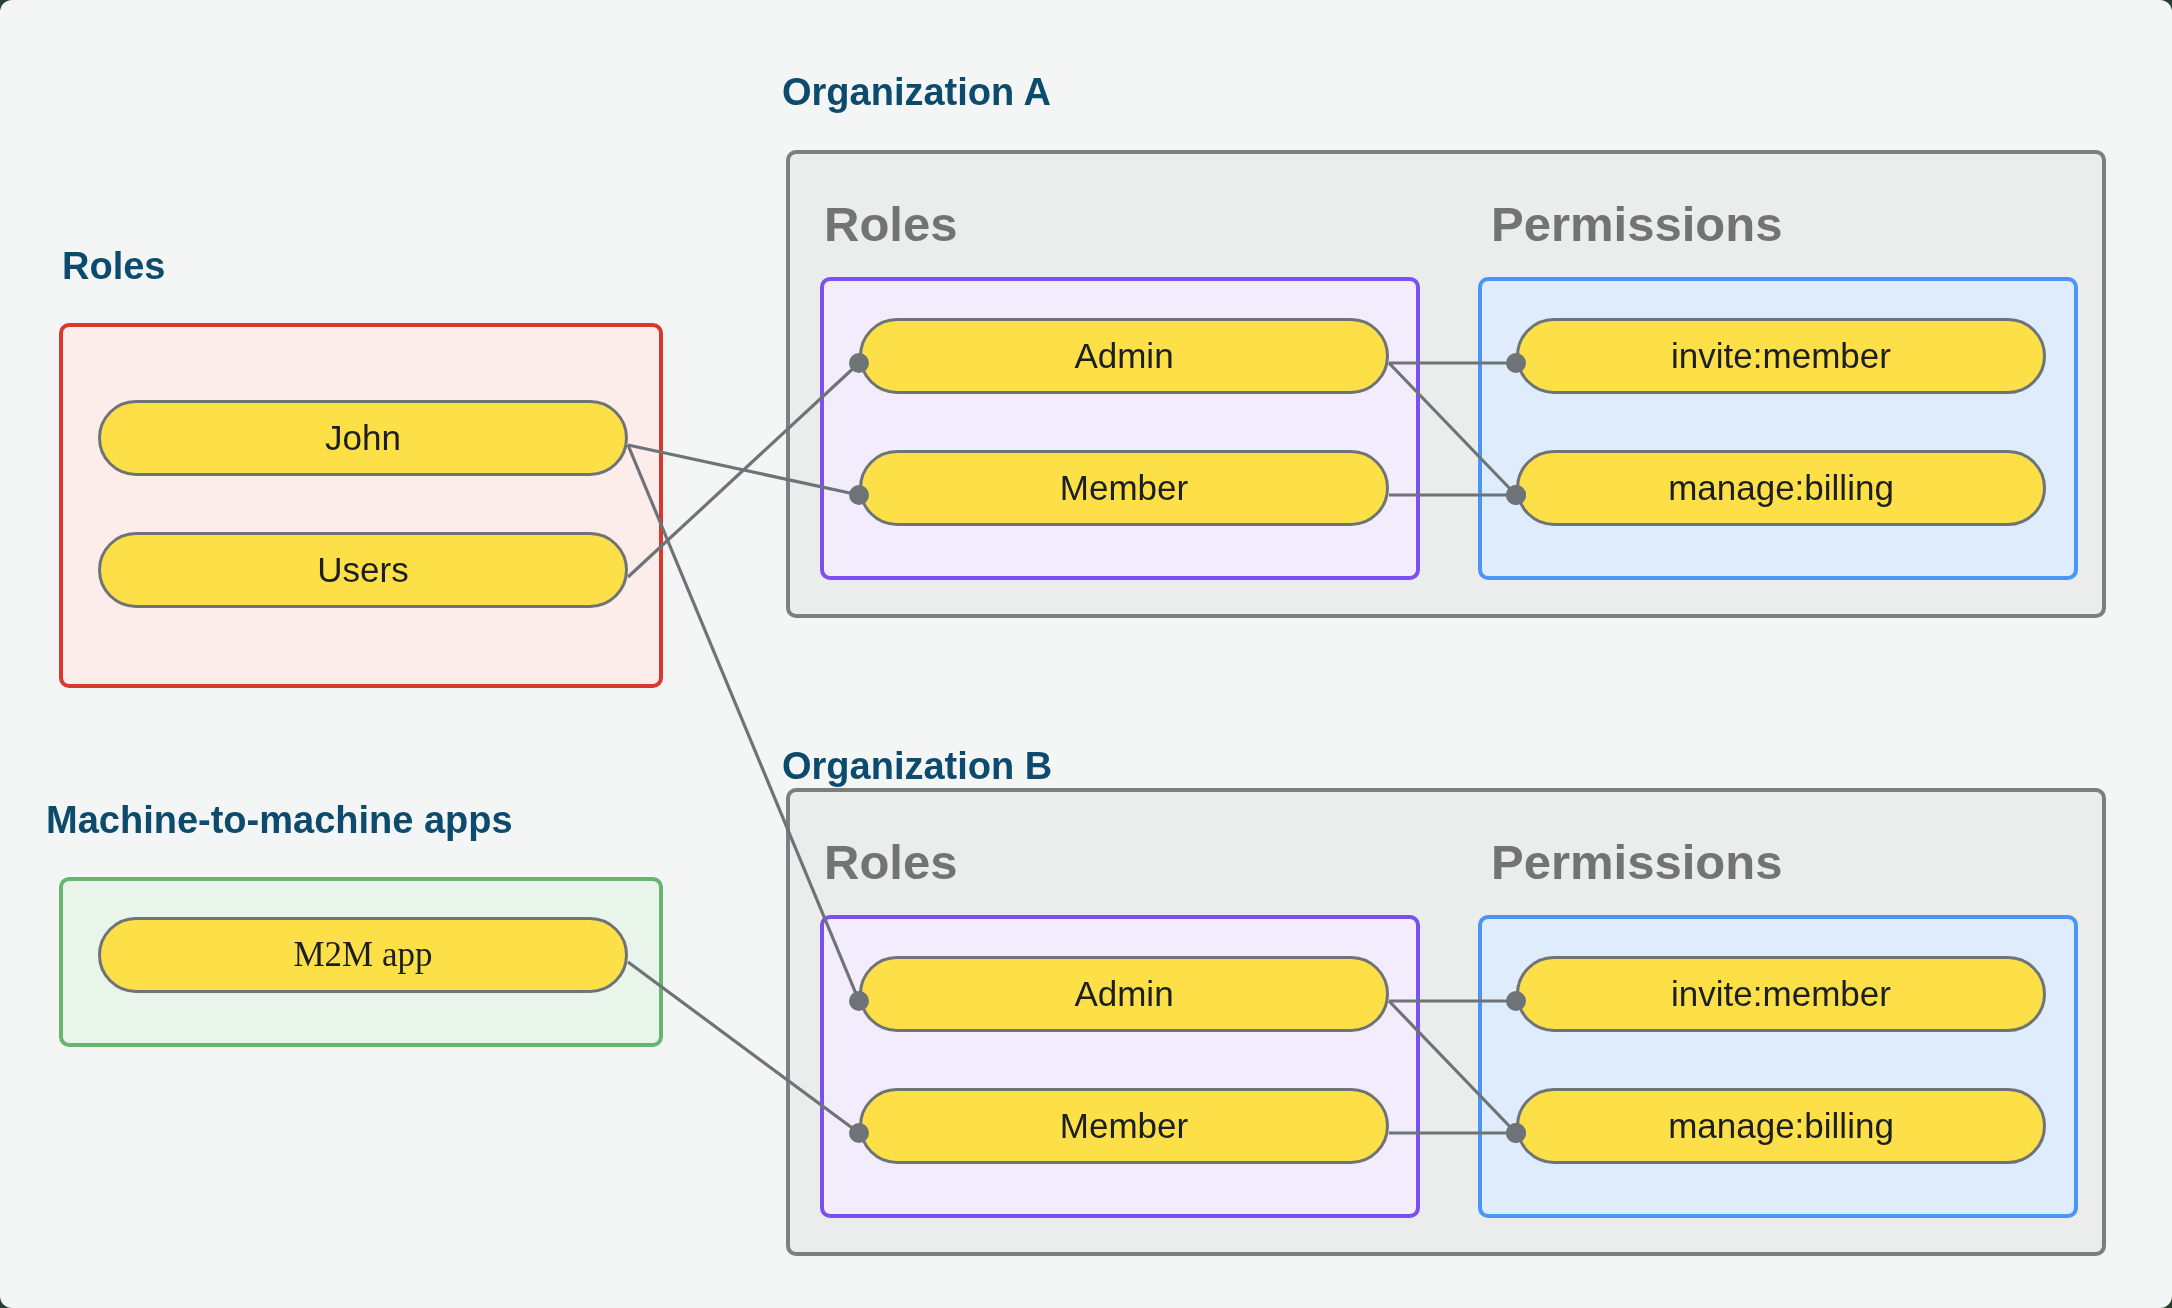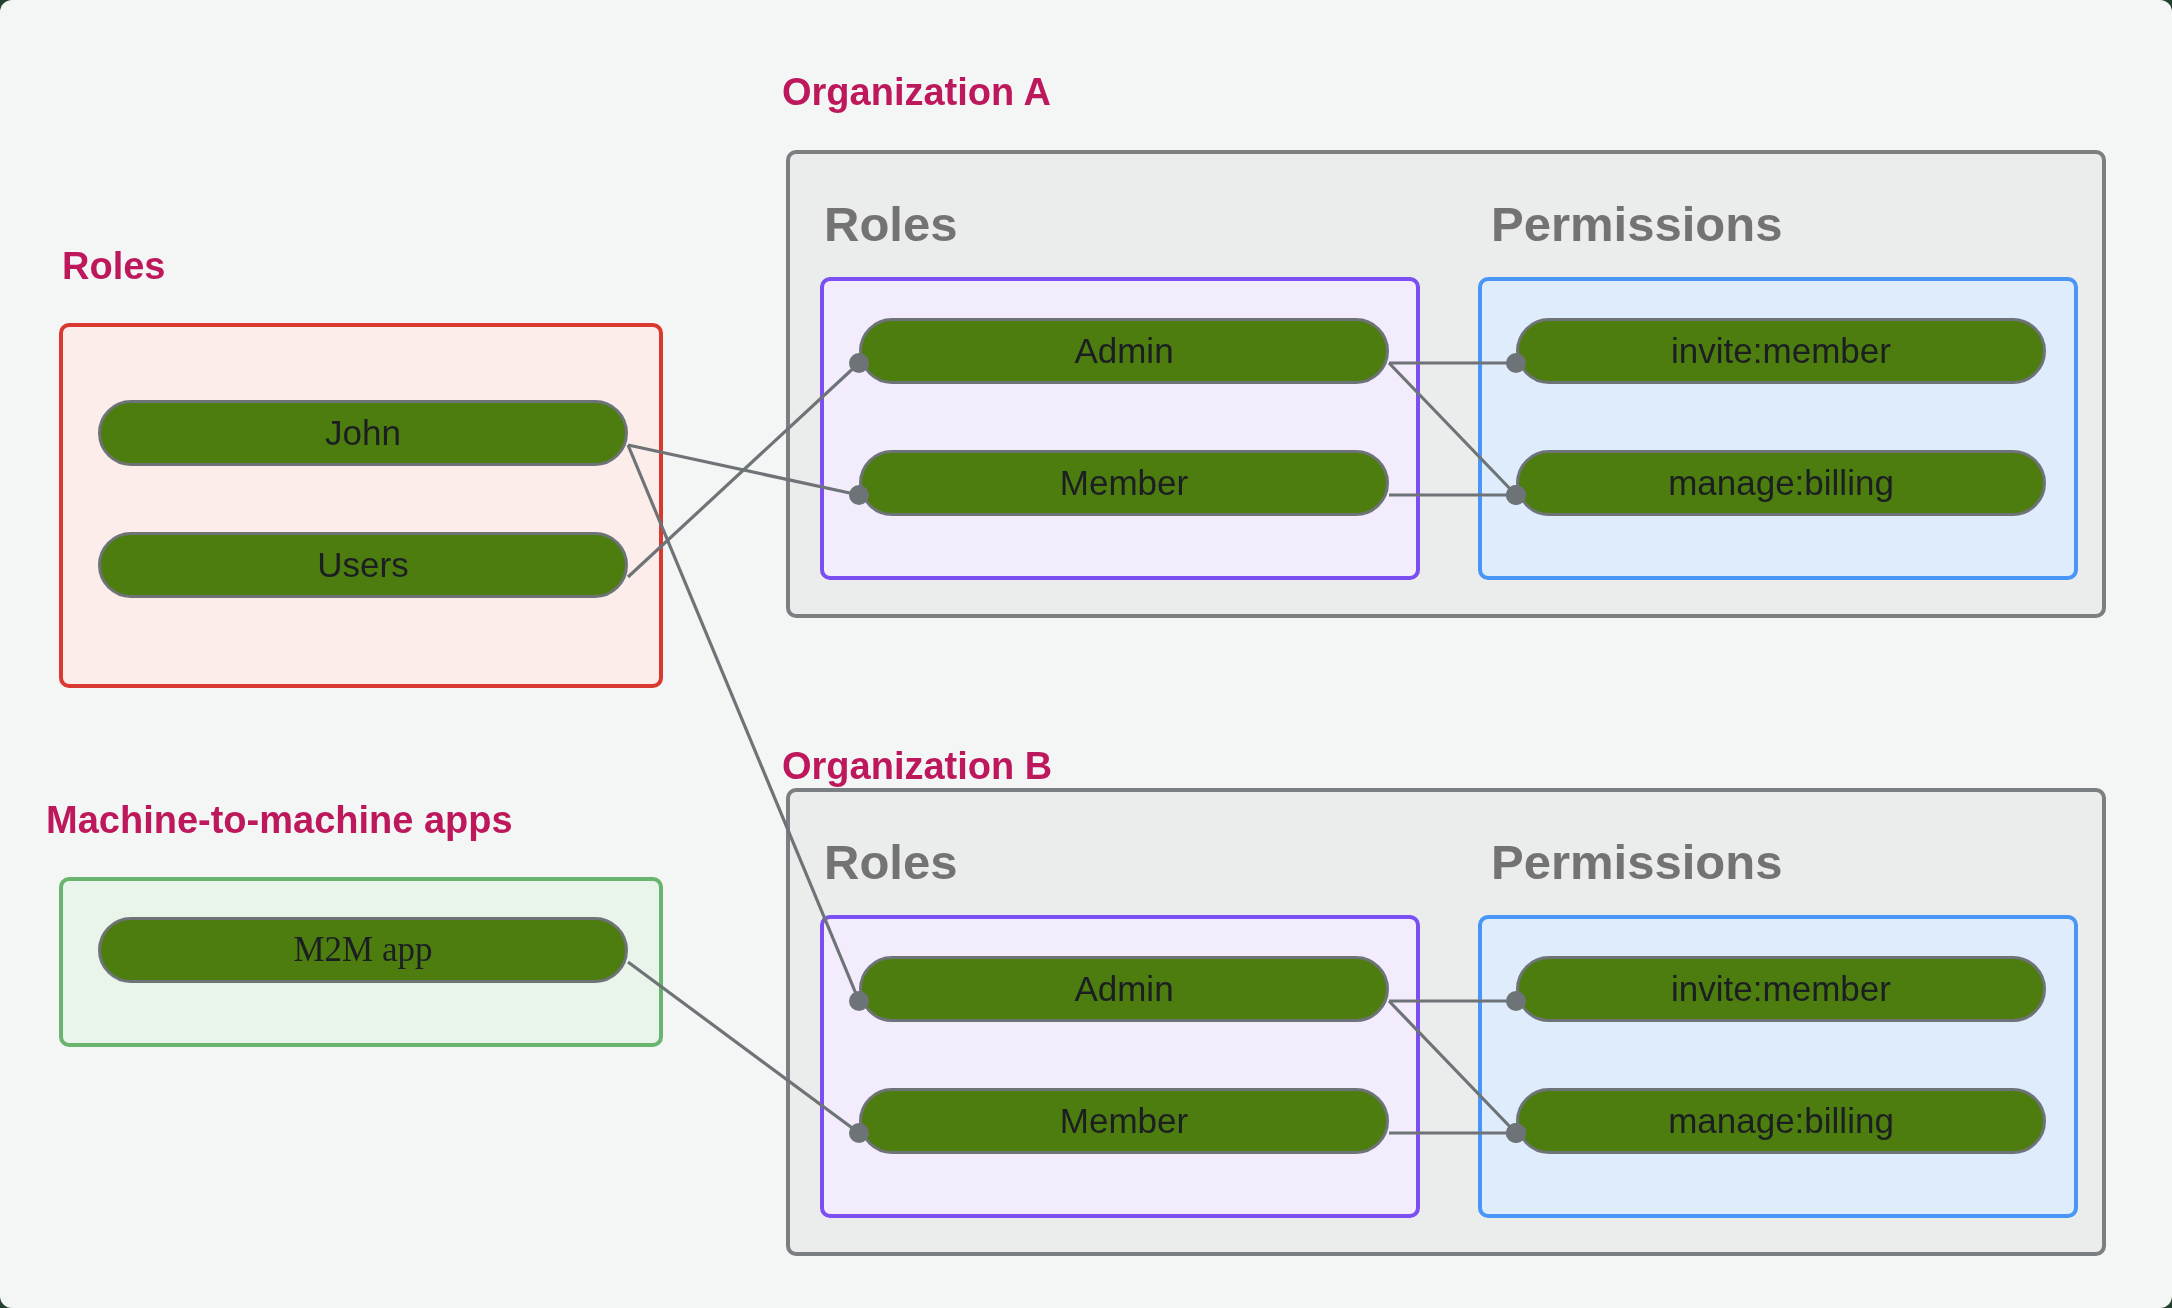--- a/index.html
+++ b/index.html
@@ -15,21 +15,21 @@
     font-family: "Liberation Sans", sans-serif;
     color: #1c1f22;
   }
 
   .section-label {
     position: absolute;
     font-size: 38px;
     font-weight: 600;
     line-height: 1.1;
     white-space: nowrap;
-    color: #be185d;
+    color: #0c4a6e;
   }
 
   .sub-label {
     position: absolute;
     font-size: 49px;
     font-weight: 600;
     line-height: 1.1;
     white-space: nowrap;
     color: #737373;
   }
@@ -55,22 +55,22 @@
     width: 600px;
     height: 303px;
     border-radius: 10px;
   }
   .role-box { background: #f2ecfd; border: 4px solid #7b4ff2; }
   .perm-box { background: #deecfc; border: 4px solid #4a96f7; }
 
   .node {
     position: absolute;
     width: 530px;
-    height: 66px;
-    background: #4d7c0f;
+    height: 76px;
+    background: #fde047;
     border: 3px solid #6e7377;
     border-radius: 46px;
     display: flex;
     align-items: center;
     justify-content: center;
     font-size: 35px;
     font-weight: 400;
     color: #1c1f22;
     white-space: nowrap;
   }

